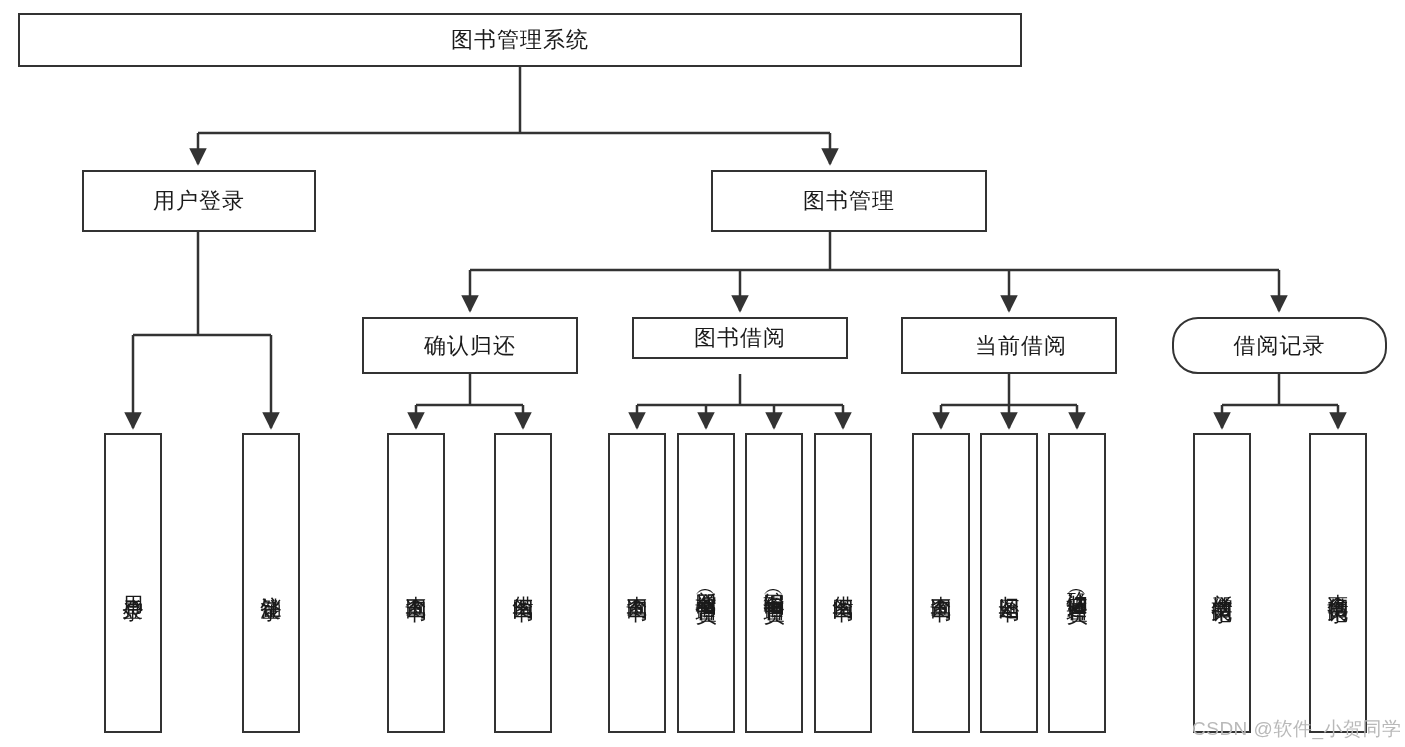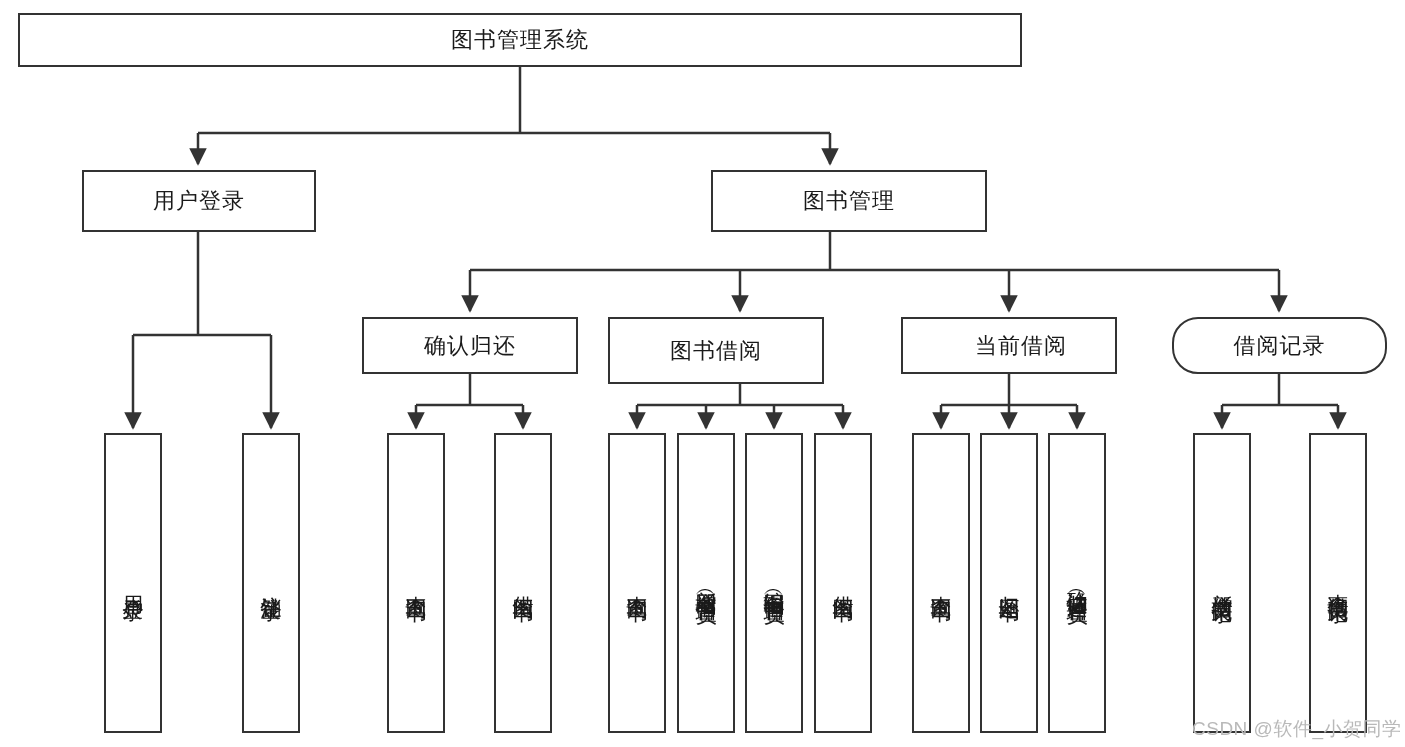--- a/index.html
+++ b/index.html
@@ -125,21 +125,21 @@
   <div class="node horiz" style="left:82px; top:170px; width:234px; height:62px;">
     <span class="label">用户登录</span>
   </div>
   <div class="node horiz" style="left:711px; top:170px; width:276px; height:62px;">
     <span class="label">图书管理</span>
   </div>
 
   <div class="node horiz" style="left:362px; top:317px; width:216px; height:57px;">
     <span class="label">确认归还</span>
   </div>
-  <div class="node horiz" style="left:608px; top:317px; width:216px; height:67px;">
+  <div class="node horiz" style="left:632px; top:317px; width:216px; height:42px;">
     <span class="label">图书借阅</span>
   </div>
   <div class="node horiz" style="left:901px; top:317px; width:216px; height:57px;padding-left:24px;">
     <span class="label">当前借阅</span>
   </div>
   <div class="node horiz" style="left:1172px; top:317px; width:215px; height:57px;border-radius:26px;">
     <span class="label">借阅记录</span>
   </div>
 
   <div class="node vert" style="left:104px; top:433px; width:58px; height:300px;">

